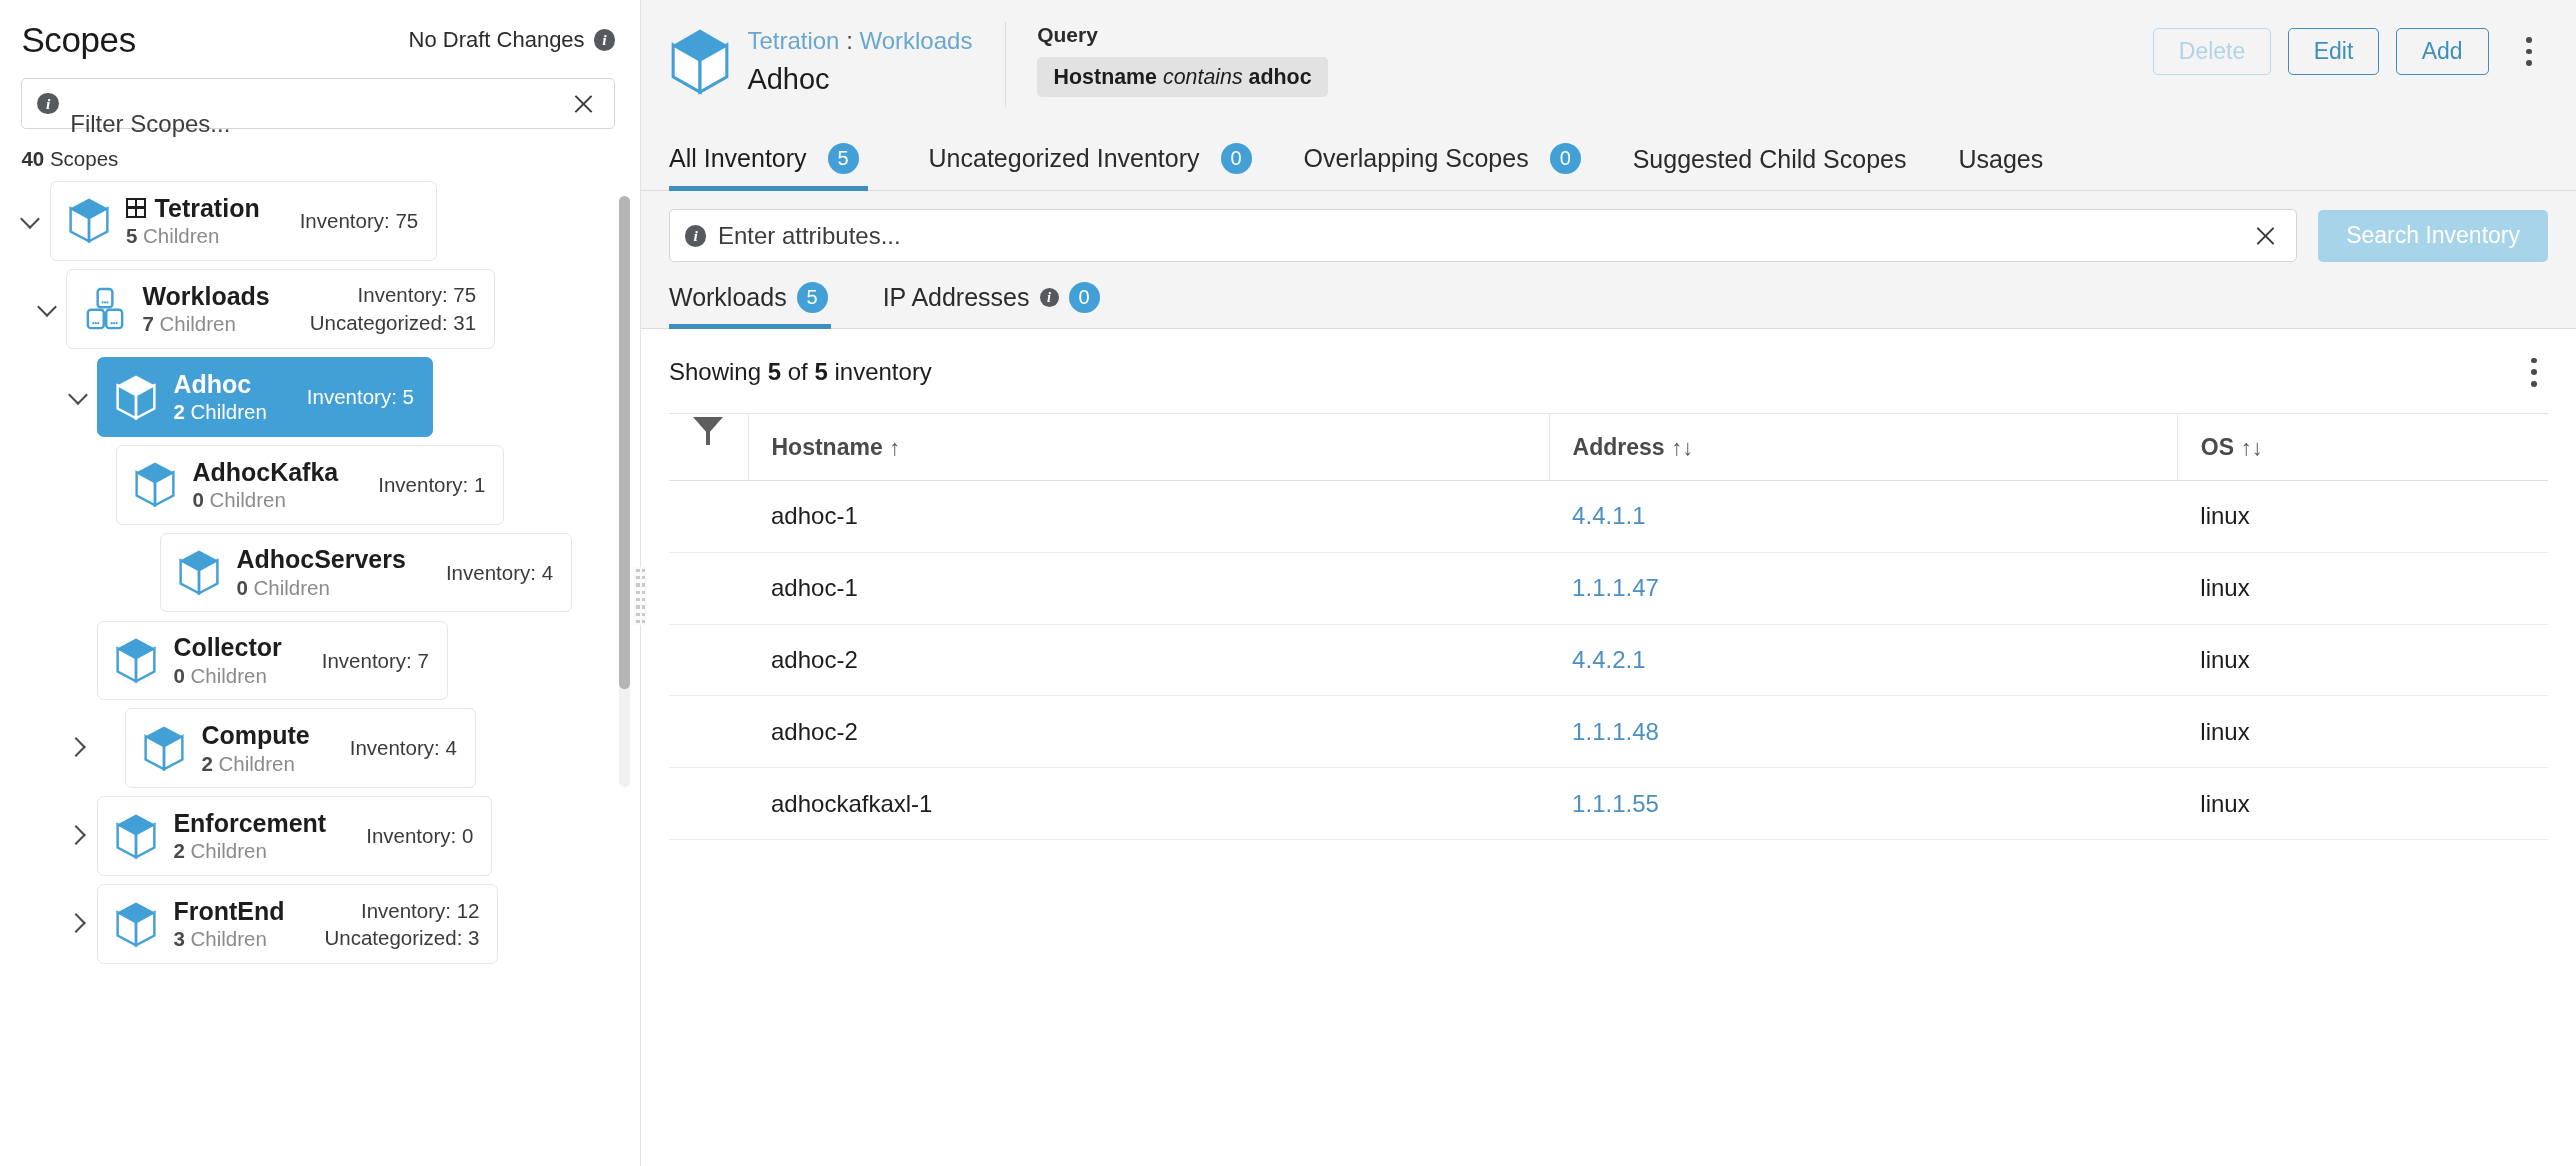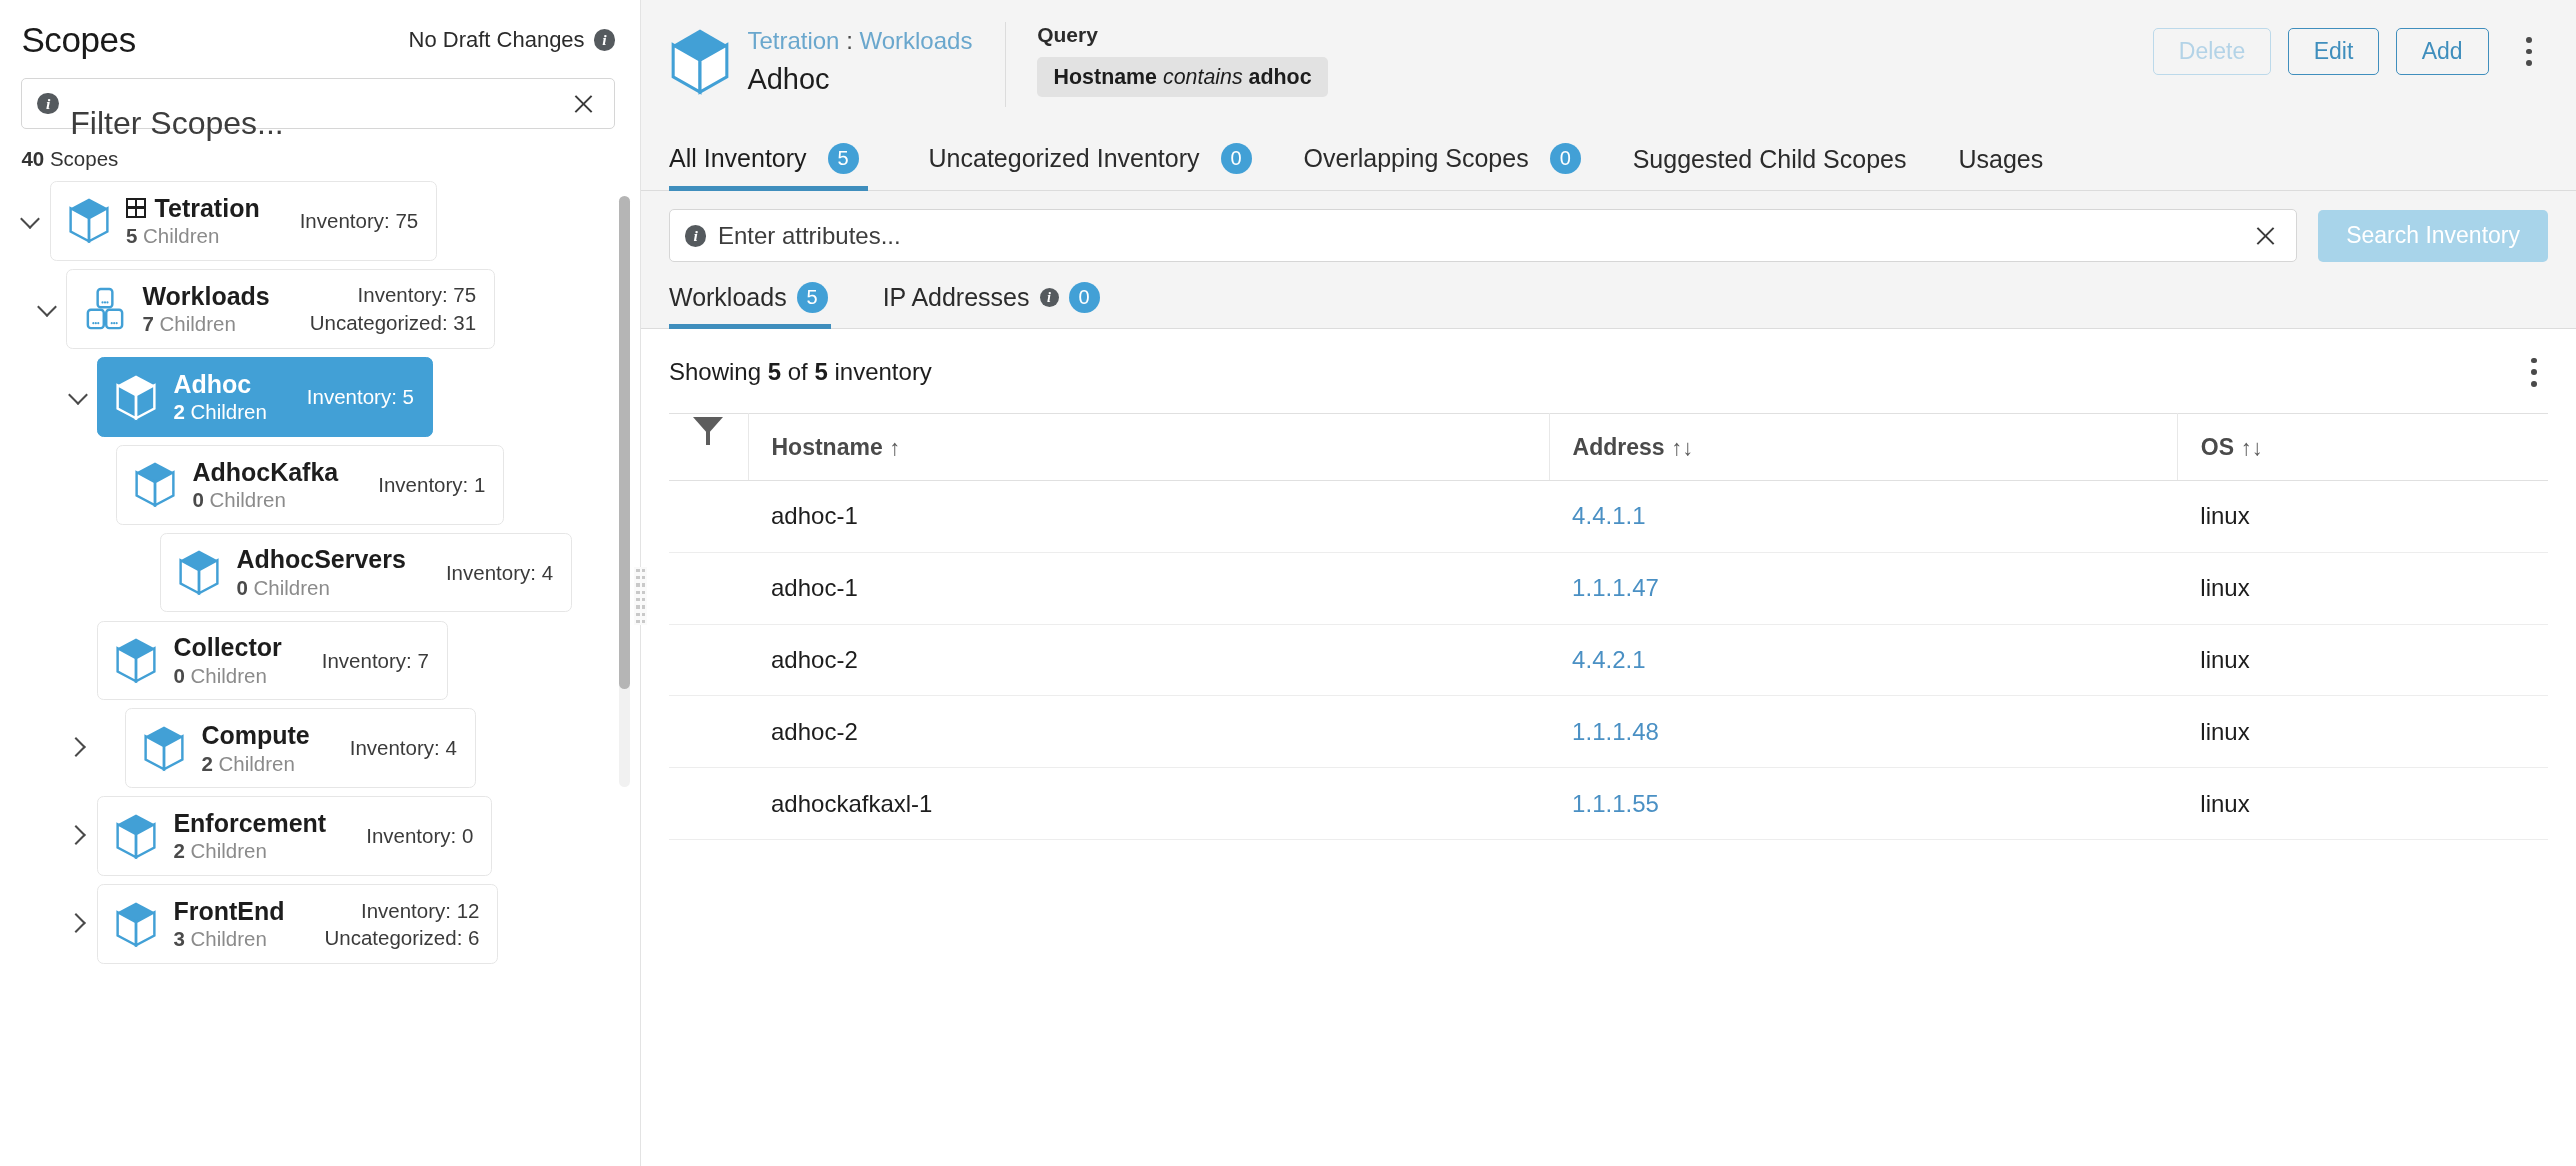--- a/index.html
+++ b/index.html
@@ -33,21 +33,21 @@
     line-height: 1;
   }
   .info-dot.sm { width: 19px; height: 19px; font-size: 14px; }
 
   .sb-filter-wrap { padding: 13px 25px 0 21.4px; }
   .sb-filter {
     height: 51px; border: 0.8px solid #d6d6d6; border-radius: 5px;
     background: #fff; display: flex; align-items: center; gap: 11.5px;
     padding: 0 16.4px 0 15px;
   }
-  .sb-filter .ph { flex: 1; font-size: 32px; color: #3d3d3d; margin-top: 40px; }
+  .sb-filter .ph { flex: 1; font-size: 24px; color: #3d3d3d; margin-top: 40px; }
   .x-btn {
     width: 28px; height: 28px; position: relative; cursor: pointer; flex: none;
   }
   .x-btn::before, .x-btn::after {
     content: ""; position: absolute; left: 2.5px; top: 13px;
     width: 23px; height: 2.1px; background: #3b3b3b;
   }
   .x-btn::before { transform: rotate(45deg); }
   .x-btn::after  { transform: rotate(-45deg); }
 
@@ -437,21 +437,21 @@
                 <polygon points="32,10 17,18 17,37 32,29" fill="none" stroke="#42a0d6" stroke-width="2"></polygon>
               </svg></span>
             <div class="node-main">
               <div class="node-name">
                 <span>FrontEnd</span>
               </div>
               <div class="node-sub"><b>3</b> Children</div>
             </div>
             <div class="node-stats">
               <div>Inventory: 12</div>
-              <div>Uncategorized: 6</div>
+              <div>Uncategorized: 3</div>
             </div>
           </div>
         </div>
       </div>
 
     <div class="sb-scroll" style="top:196px; height:591px;">
       <div class="sb-thumb" style="top:0; height:493px;"></div>
     </div>
 
     <div class="splitter">

